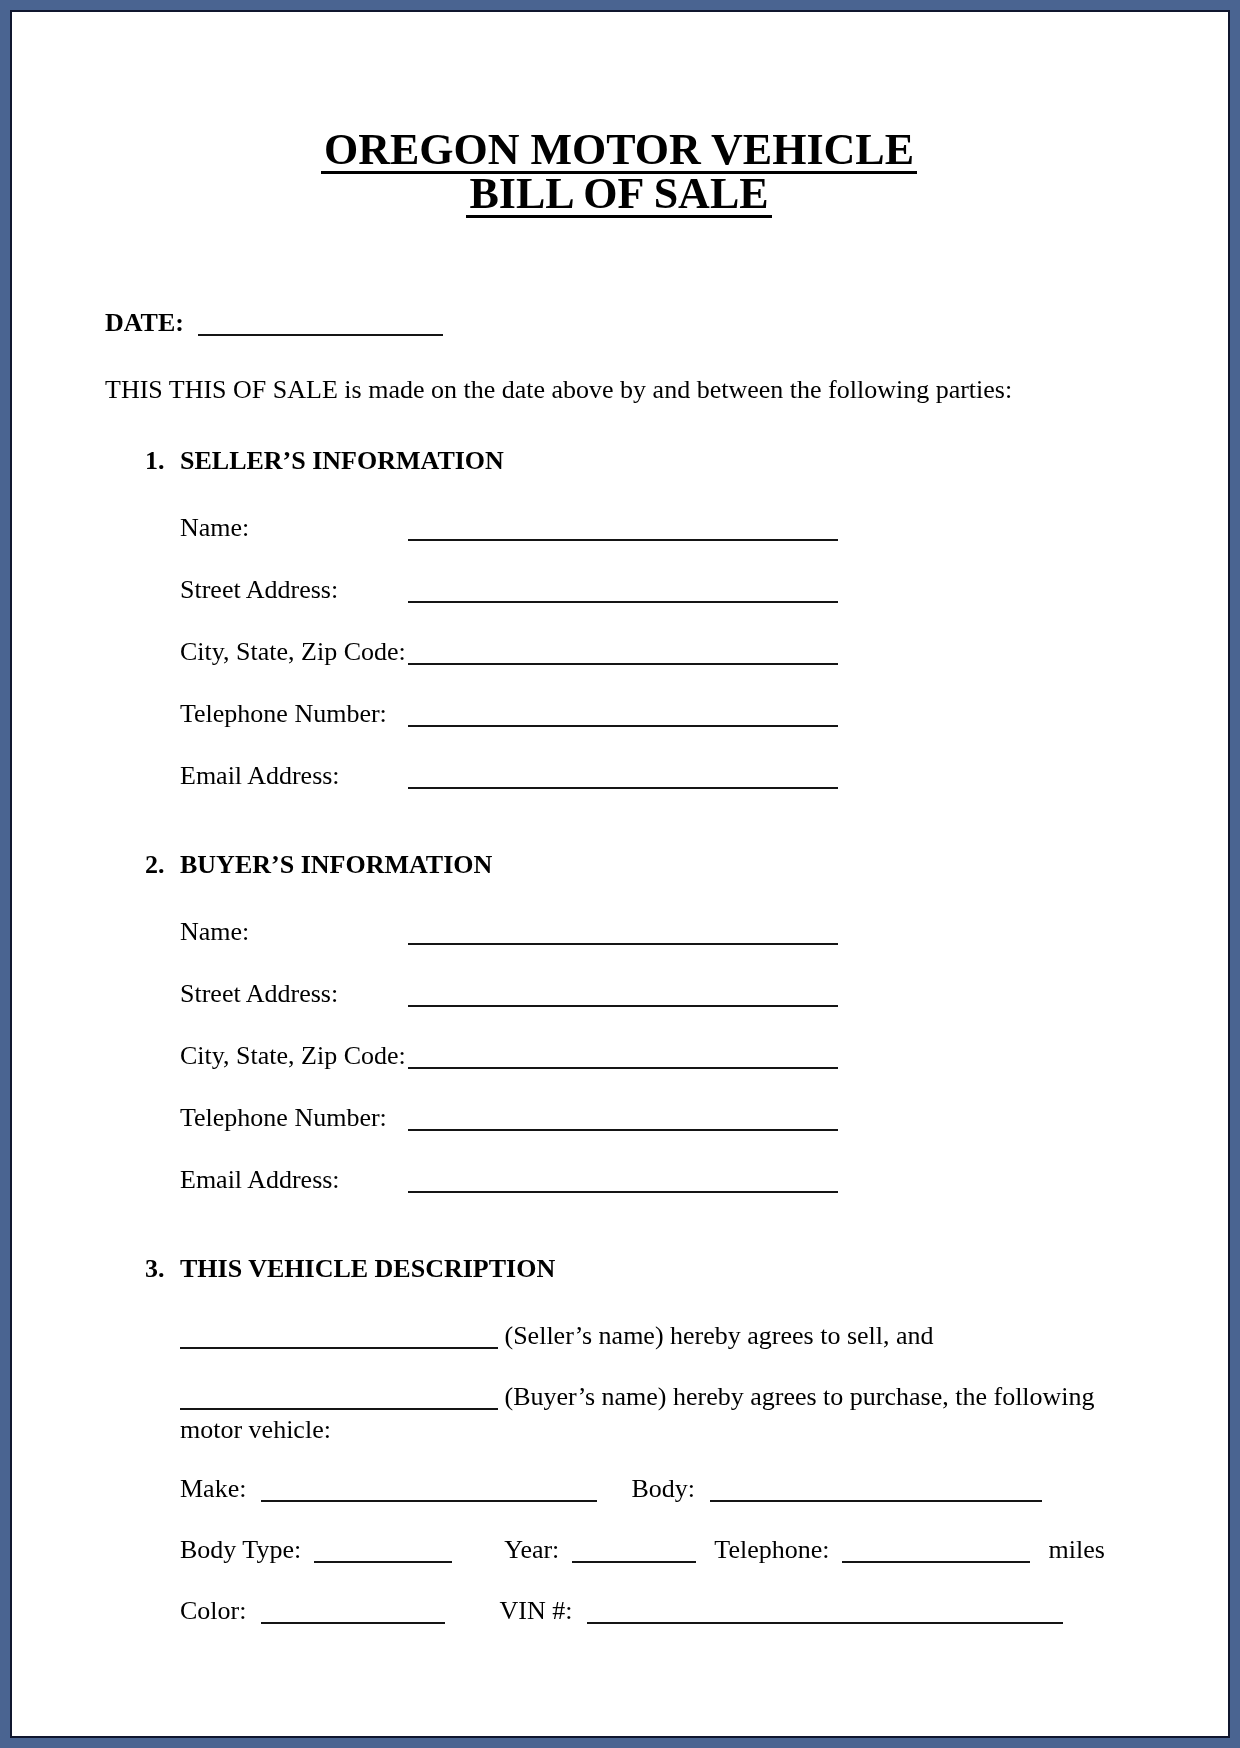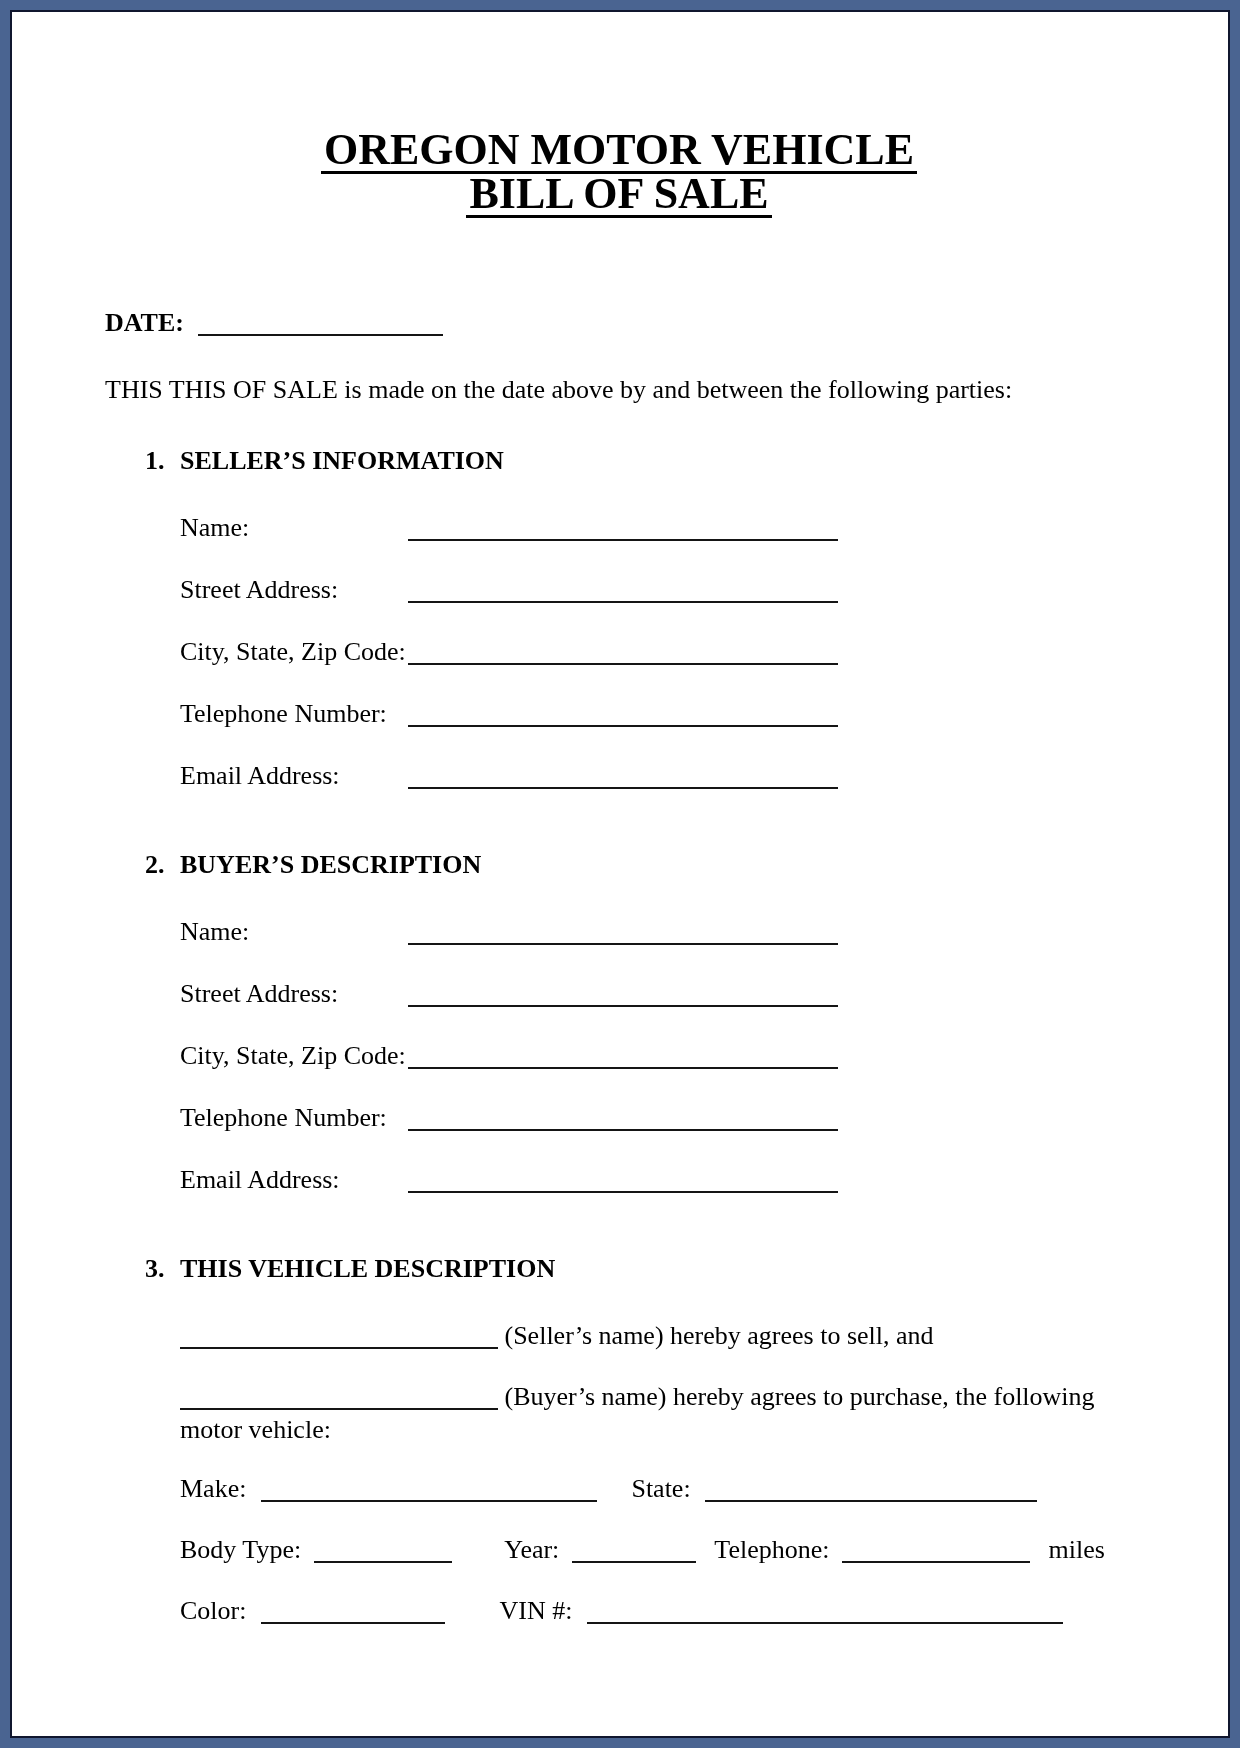--- a/index.html
+++ b/index.html
@@ -108,21 +108,21 @@
       <span class="field-label">City, State, Zip Code:</span><span class="blank field-line"></span>
     </div>
     <div class="field-row">
       <span class="field-label">Telephone Number:</span><span class="blank field-line"></span>
     </div>
     <div class="field-row gap-after-section">
       <span class="field-label">Email Address:</span><span class="blank field-line"></span>
     </div>
 
     <div class="section-heading">
-      <span class="section-number">2.</span><span>BUYER’S DESCRIPTION</span>
+      <span class="section-number">2.</span><span>BUYER’S INFORMATION</span>
     </div>
 
     <div class="field-row">
       <span class="field-label">Name:</span><span class="blank field-line"></span>
     </div>
     <div class="field-row">
       <span class="field-label">Street Address:</span><span class="blank field-line"></span>
     </div>
     <div class="field-row">
       <span class="field-label">City, State, Zip Code:</span><span class="blank field-line"></span>
@@ -145,21 +145,21 @@
 
     <div class="v-row v-row-wrap" style="margin-bottom:26px;">
       <span class="blank" style="width:318px;"></span>
       <span>(Buyer’s name) hereby agrees to purchase, the following</span><br>
       <span>motor vehicle:</span>
     </div>
 
     <div class="v-row">
       <span>Make:</span>
       <span class="blank" style="width:336px; margin-left:8px;"></span>
-      <span style="margin-left:28px;">State:</span>
+      <span style="margin-left:28px;">Body:</span>
       <span class="blank" style="width:332px; margin-left:8px;"></span>
     </div>
 
     <div class="v-row">
       <span>Body Type:</span>
       <span class="blank" style="width:138px; margin-left:6px;"></span>
       <span style="margin-left:46px;">Year:</span>
       <span class="blank" style="width:124px; margin-left:6px;"></span>
       <span style="margin-left:12px;">Telephone:</span>
       <span class="blank" style="width:188px; margin-left:6px;"></span>

